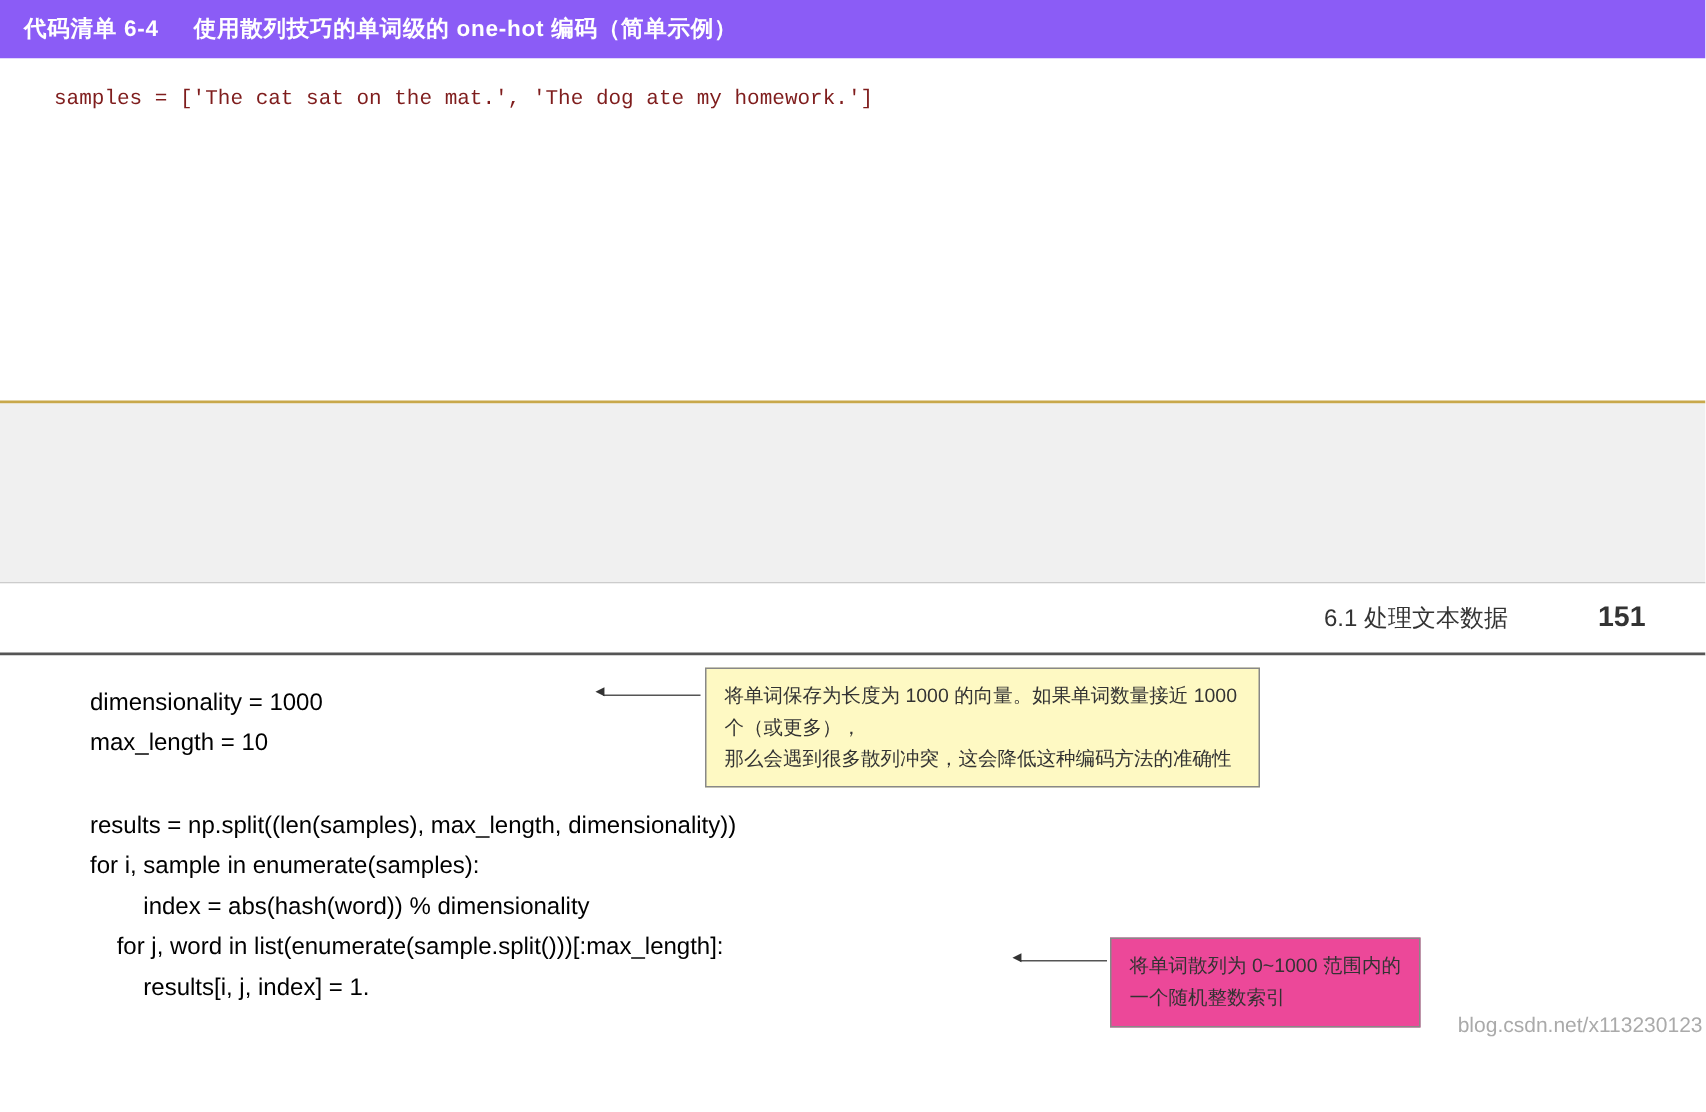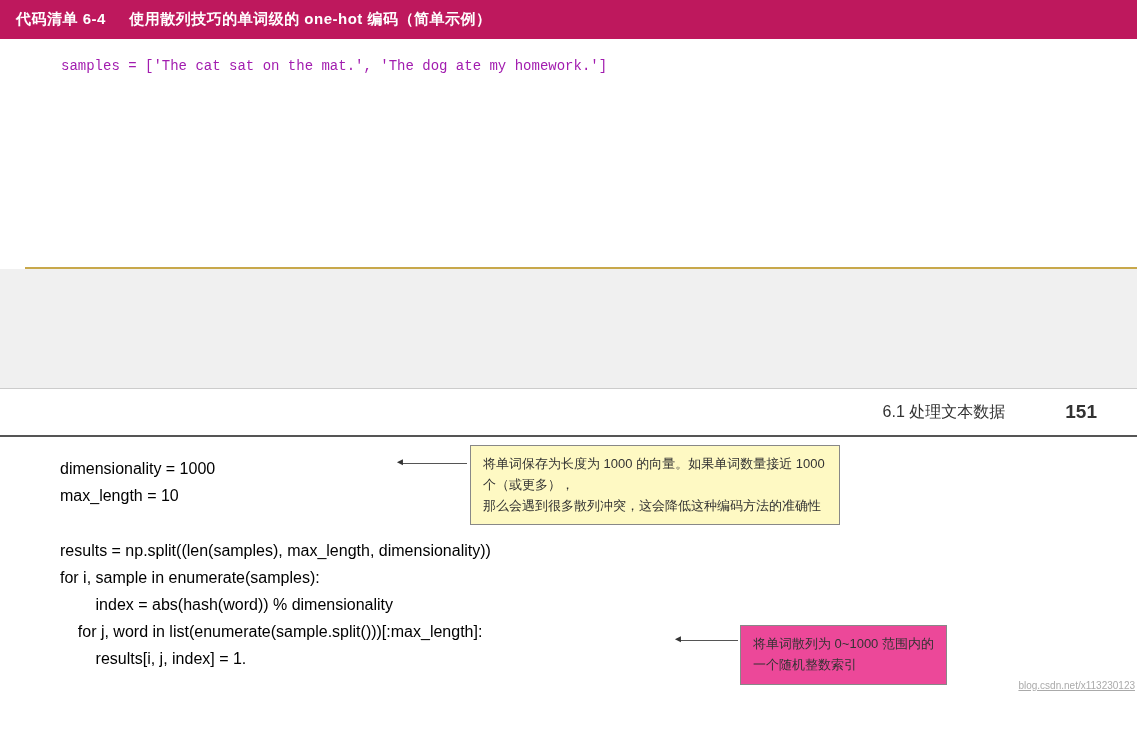--- a/index.html
+++ b/index.html
@@ -12,38 +12,37 @@
       width: 1137px;
       height: 741px;
       background: #ffffff;
       font-family: Arial, sans-serif;
       overflow: hidden;
       position: relative;
     }
 
     
     .code-header {
-      background: #be185d;
+      background: #8b5cf6;
       color: #ffffff;
       padding: 10px 16px;
       font-size: 15px;
       font-weight: bold;
       letter-spacing: 0.5px;
     }
 
     
     .code-block-top {
       background: #ffffff;
       padding: 16px 36px;
       font-family: 'Courier New', Courier, monospace;
       font-size: 14px;
-      color: #a21caf;
+      color: #7f1d1d;
       min-height: 230px;
       border-bottom: 2px solid #c8a84b;
-      margin-left: 25px;
     }
 
     
     .separator-area {
       background: #f0f0f0;
       height: 120px;
       border-bottom: 1px solid #ccc;
     }
 
     
@@ -151,23 +150,22 @@
       position: absolute;
       left: -7px;
       top: -7px;
       color: #333;
     }
 
     .watermark {
       position: absolute;
       bottom: 2px;
       right: 2px;
-      font-size: 10px;
+      font-size: 14px;
       color: #aaa;
-      text-decoration: underline;
     }
   </style>
 </head>
 <body>
 
 <div class="code-header">
   <span>代码清单 6-4</span>
   &nbsp;&nbsp;&nbsp;
   <span>使用散列技巧的单词级的 one-hot 编码（简单示例）</span>
 </div>

